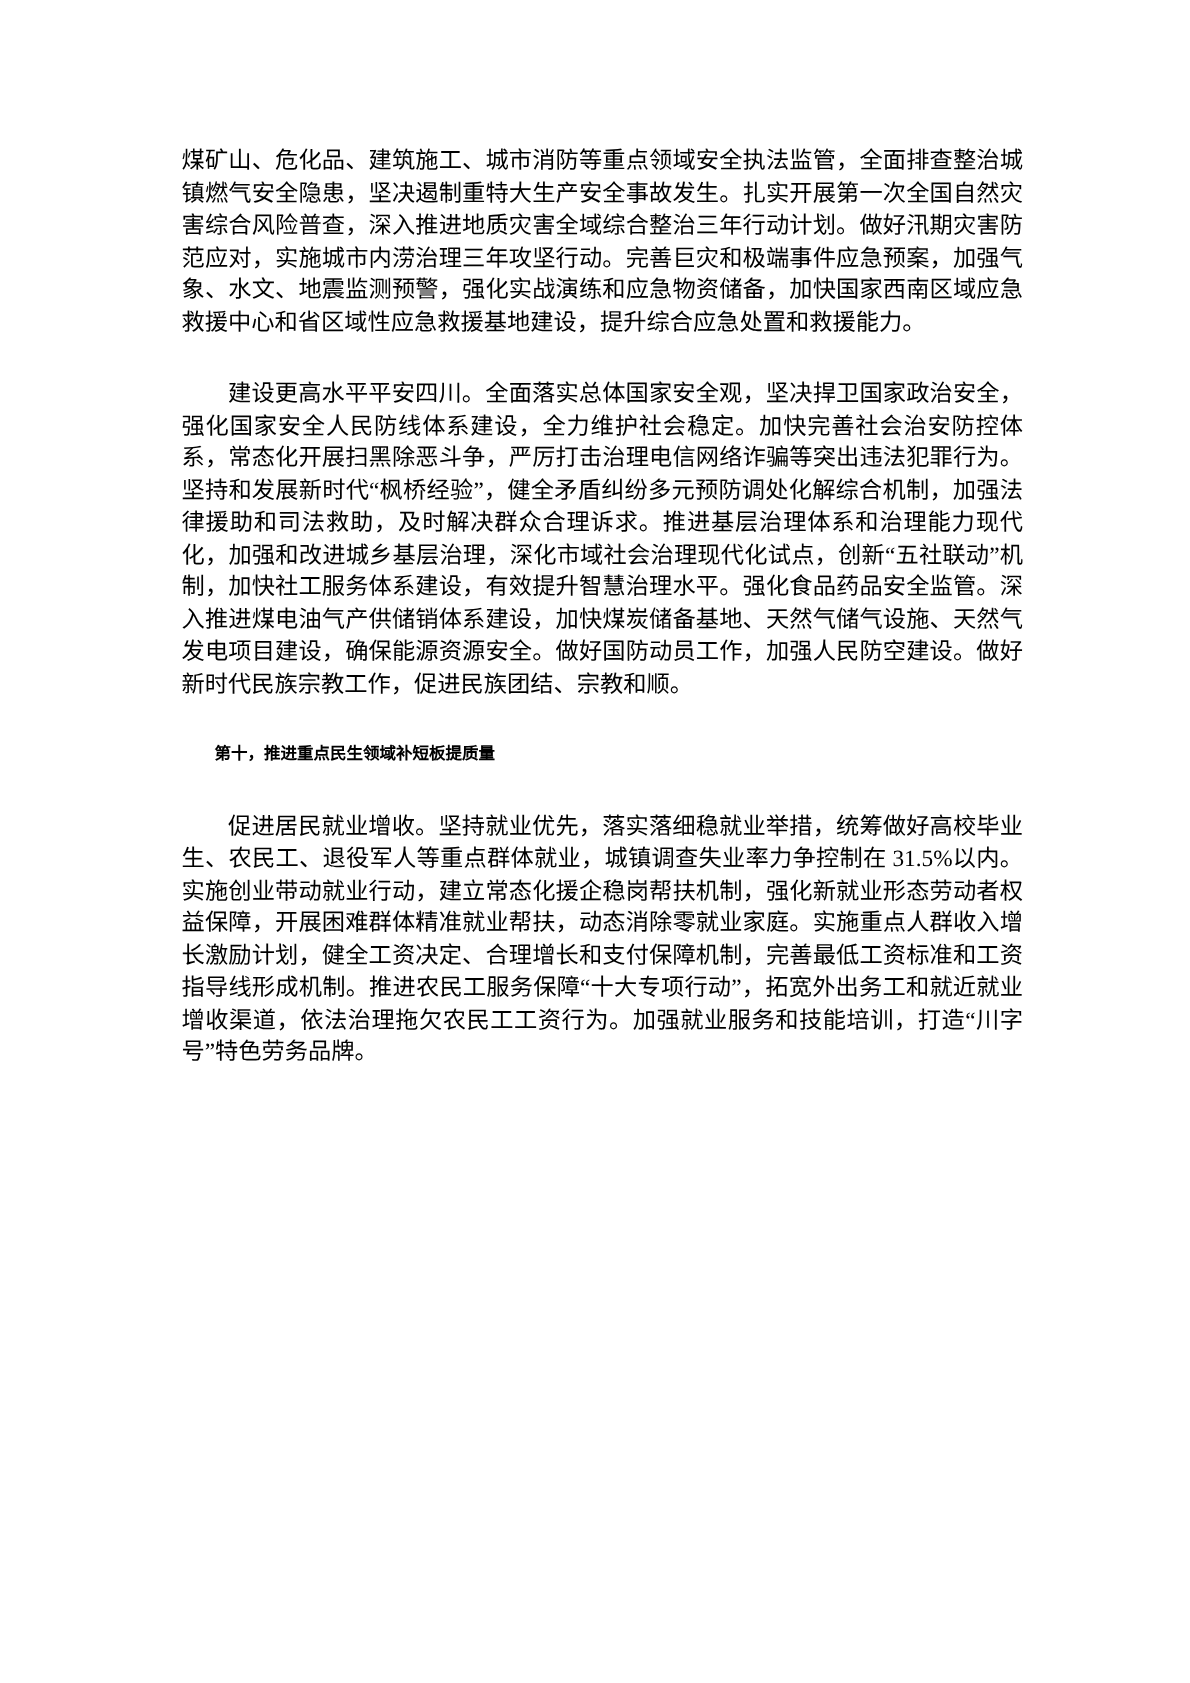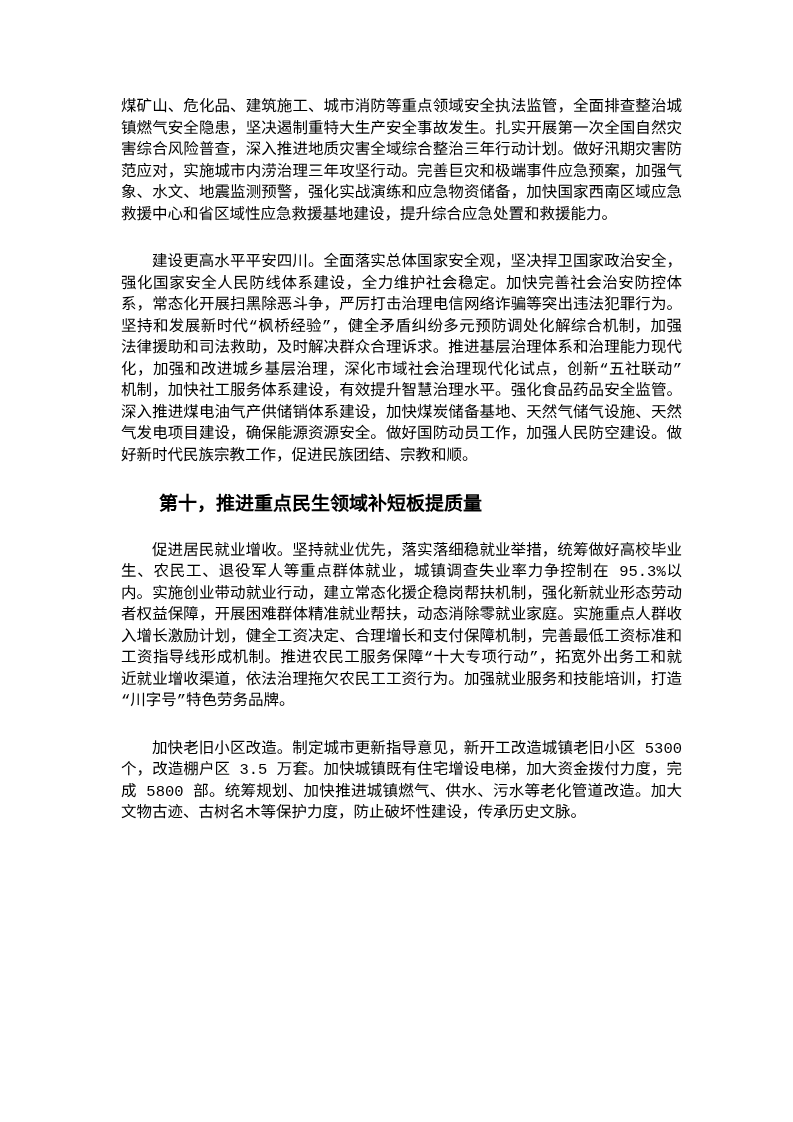--- a/index.html
+++ b/index.html
@@ -19,40 +19,38 @@
     font-family: "Liberation Serif", "DejaVu Serif", serif;
     font-size: 15.5px;
     line-height: 21.5px;
     text-align: justify;
     text-justify: inter-ideograph;
     overflow: hidden;
   }
   .para {
     margin: 0 0 26px 0;
     text-indent: 2em;
-    font-family: Liberation Mono, monospace;
   }
   .para.no-indent {
     text-indent: 0;
   }
   .heading {
     margin: 0 0 26px 0;
-    font-size: 19px;
+    font-size: 11px;
     font-weight: bold;
     text-indent: 2em;
     line-height: 21.5px;
   }
 </style>
 </head>
 <body>
 
 <div class="page">
   <p class="para no-indent">煤矿山、危化品、建筑施工、城市消防等重点领域安全执法监管，全面排查整治城镇燃气安全隐患，坚决遏制重特大生产安全事故发生。扎实开展第一次全国自然灾害综合风险普查，深入推进地质灾害全域综合整治三年行动计划。做好汛期灾害防范应对，实施城市内涝治理三年攻坚行动。完善巨灾和极端事件应急预案，加强气象、水文、地震监测预警，强化实战演练和应急物资储备，加快国家西南区域应急救援中心和省区域性应急救援基地建设，提升综合应急处置和救援能力。</p>
 
   <p class="para">建设更高水平平安四川。全面落实总体国家安全观，坚决捍卫国家政治安全，强化国家安全人民防线体系建设，全力维护社会稳定。加快完善社会治安防控体系，常态化开展扫黑除恶斗争，严厉打击治理电信网络诈骗等突出违法犯罪行为。坚持和发展新时代“枫桥经验”，健全矛盾纠纷多元预防调处化解综合机制，加强法律援助和司法救助，及时解决群众合理诉求。推进基层治理体系和治理能力现代化，加强和改进城乡基层治理，深化市域社会治理现代化试点，创新“五社联动”机制，加快社工服务体系建设，有效提升智慧治理水平。强化食品药品安全监管。深入推进煤电油气产供储销体系建设，加快煤炭储备基地、天然气储气设施、天然气发电项目建设，确保能源资源安全。做好国防动员工作，加强人民防空建设。做好新时代民族宗教工作，促进民族团结、宗教和顺。</p>
 
   <h2 class="heading">第十，推进重点民生领域补短板提质量</h2>
 
-  <p class="para">促进居民就业增收。坚持就业优先，落实落细稳就业举措，统筹做好高校毕业生、农民工、退役军人等重点群体就业，城镇调查失业率力争控制在 95.3%以内。实施创业带动就业行动，建立常态化援企稳岗帮扶机制，强化新就业形态劳动者权益保障，开展困难群体精准就业帮扶，动态消除零就业家庭。实施重点人群收入增长激励计划，健全工资决定、合理增长和支付保障机制，完善最低工资标准和工资指导线形成机制。推进农民工服务保障“十大专项行动”，拓宽外出务工和就近就业增收渠道，依法治理拖欠农民工工资行为。加强就业服务和技能培训，打造“川字号”特色劳务品牌。</p>
+  <p class="para">促进居民就业增收。坚持就业优先，落实落细稳就业举措，统筹做好高校毕业生、农民工、退役军人等重点群体就业，城镇调查失业率力争控制在 31.5%以内。实施创业带动就业行动，建立常态化援企稳岗帮扶机制，强化新就业形态劳动者权益保障，开展困难群体精准就业帮扶，动态消除零就业家庭。实施重点人群收入增长激励计划，健全工资决定、合理增长和支付保障机制，完善最低工资标准和工资指导线形成机制。推进农民工服务保障“十大专项行动”，拓宽外出务工和就近就业增收渠道，依法治理拖欠农民工工资行为。加强就业服务和技能培训，打造“川字号”特色劳务品牌。</p>
 
-  <p class="para">加快老旧小区改造。制定城市更新指导意见，新开工改造城镇老旧小区 5300 个，改造棚户区 3.5 万套。加快城镇既有住宅增设电梯，加大资金拨付力度，完成 5800 部。统筹规划、加快推进城镇燃气、供水、污水等老化管道改造。加大文物古迹、古树名木等保护力度，防止破坏性建设，传承历史文脉。</p>
 
 </div>
 
 </body></html>

